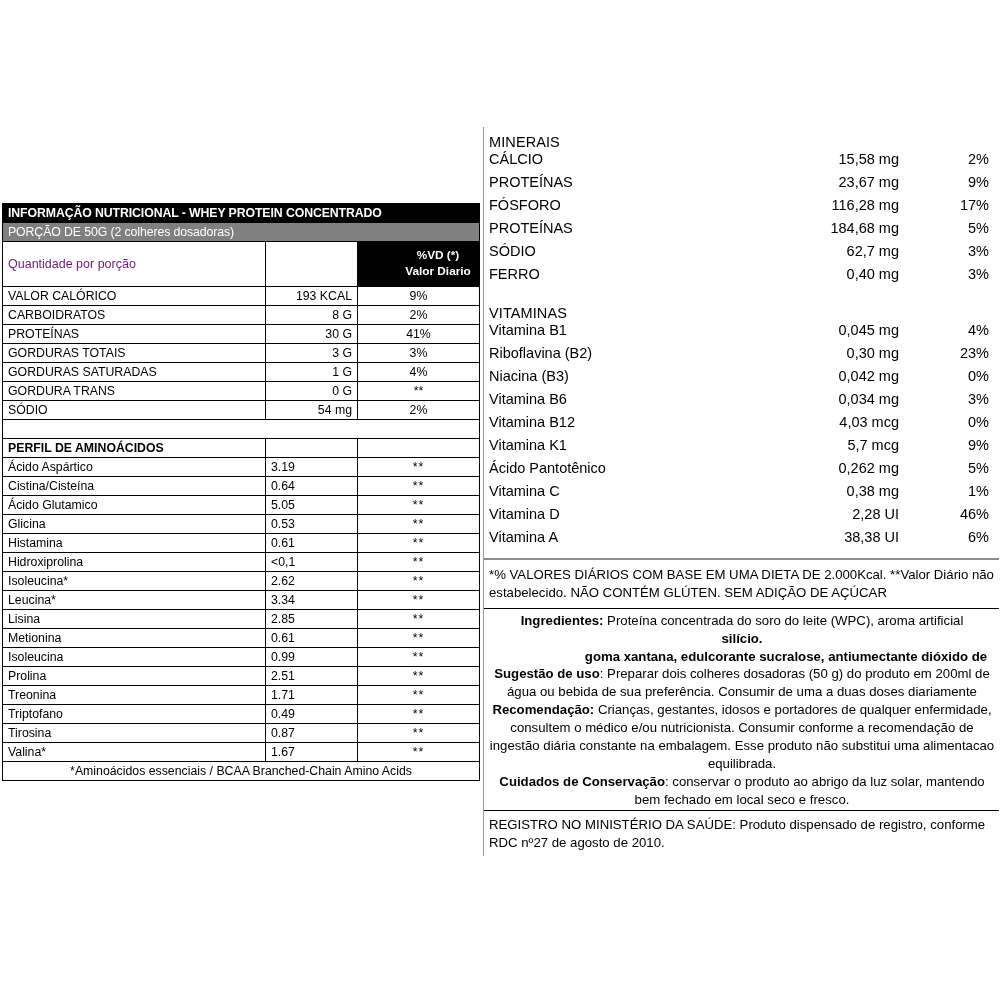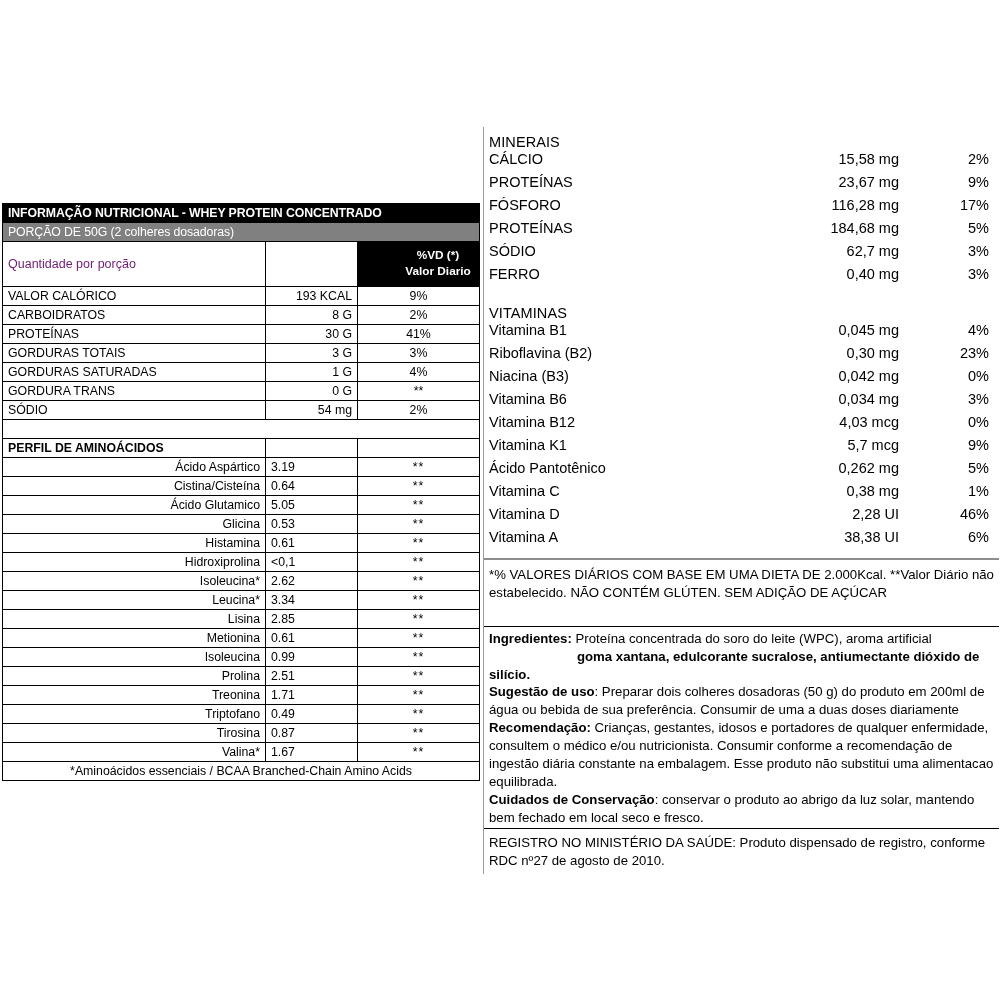--- a/index.html
+++ b/index.html
@@ -92,21 +92,20 @@
     padding: 0;
   }
 
   .aa-head td {
     font-weight: bold;
     font-size: 13px;
     height: 22px;
   }
   td.aa-name {
     font-size: 13px;
-    text-align: right;
   }
   td.aa-val {
     text-align: left;
     font-size: 13px;
   }
   td.aa-pct {
     text-align: center;
     font-size: 12px;
     letter-spacing: 1px;
   }
@@ -152,32 +151,33 @@
   .micro-row .m-pct {
     flex: 0 0 90px;
     text-align: right;
     font-size: 14.5px;
   }
   .caps .m-name { font-size: 14.5px; }
   .gap-10 { height: 14px; }
 
   .note-box {
     border-bottom: 1px solid #000;
-    padding: 6px 4px 24px 5px;
+    padding: 6px 4px 6px 5px;
     font-size: 13.2px;
     line-height: 1.35;
   }
   .info-box {
     border-bottom: 1px solid #000;
     padding: 3px 4px 1px 5px;
     font-size: 13.2px;
     line-height: 1.36;
   }
   .info-box p {
     margin: 0 0 0 0;
+    text-align: center;
   }
   .info-box b { font-weight: bold; }
   .ingr-indent { padding-left: 88px; display: block; }
   .reg-box {
     padding: 5px 4px 4px 5px;
     font-size: 13.2px;
     line-height: 1.36;
   }
 </style>
 </head>
@@ -434,24 +434,24 @@
     </div>
   </div>
 
   <div class="note-box">*% VALORES DIÁRIOS COM BASE EM UMA DIETA DE 2.000Kcal. **Valor Diário não estabelecido. NÃO CONTÉM GLÚTEN. SEM ADIÇÃO DE AÇÚCAR</div>
 
   <div class="info-box">
     <p>
       <b>Ingredientes:</b><span> Proteína concentrada do soro do leite (WPC), aroma artificial</span>
     </p>
     <p>
+      <b>silício.</b>
+    </p>
+    <p>
       <b class="ingr-indent">goma xantana, edulcorante sucralose, antiumectante dióxido de</b>
-    </p>
-    <p>
-      <b>silício.</b>
     </p>
     <p>
       <b>Sugestão de uso</b><span>: Preparar dois colheres dosadoras (50 g) do produto em 200ml de água ou bebida de sua preferência. Consumir de uma a duas doses diariamente</span>
     </p>
     <p>
       <b>Recomendação:</b><span> Crianças, gestantes, idosos e portadores de qualquer enfermidade, consultem o médico e/ou nutricionista. Consumir conforme a recomendação de ingestão diária constante na embalagem. Esse produto não substitui uma alimentacao equilibrada.</span>
     </p>
     <p>
       <b>Cuidados de Conservação</b><span>: conservar o produto ao abrigo da luz solar, mantendo bem fechado em local seco e fresco.</span>
     </p>

